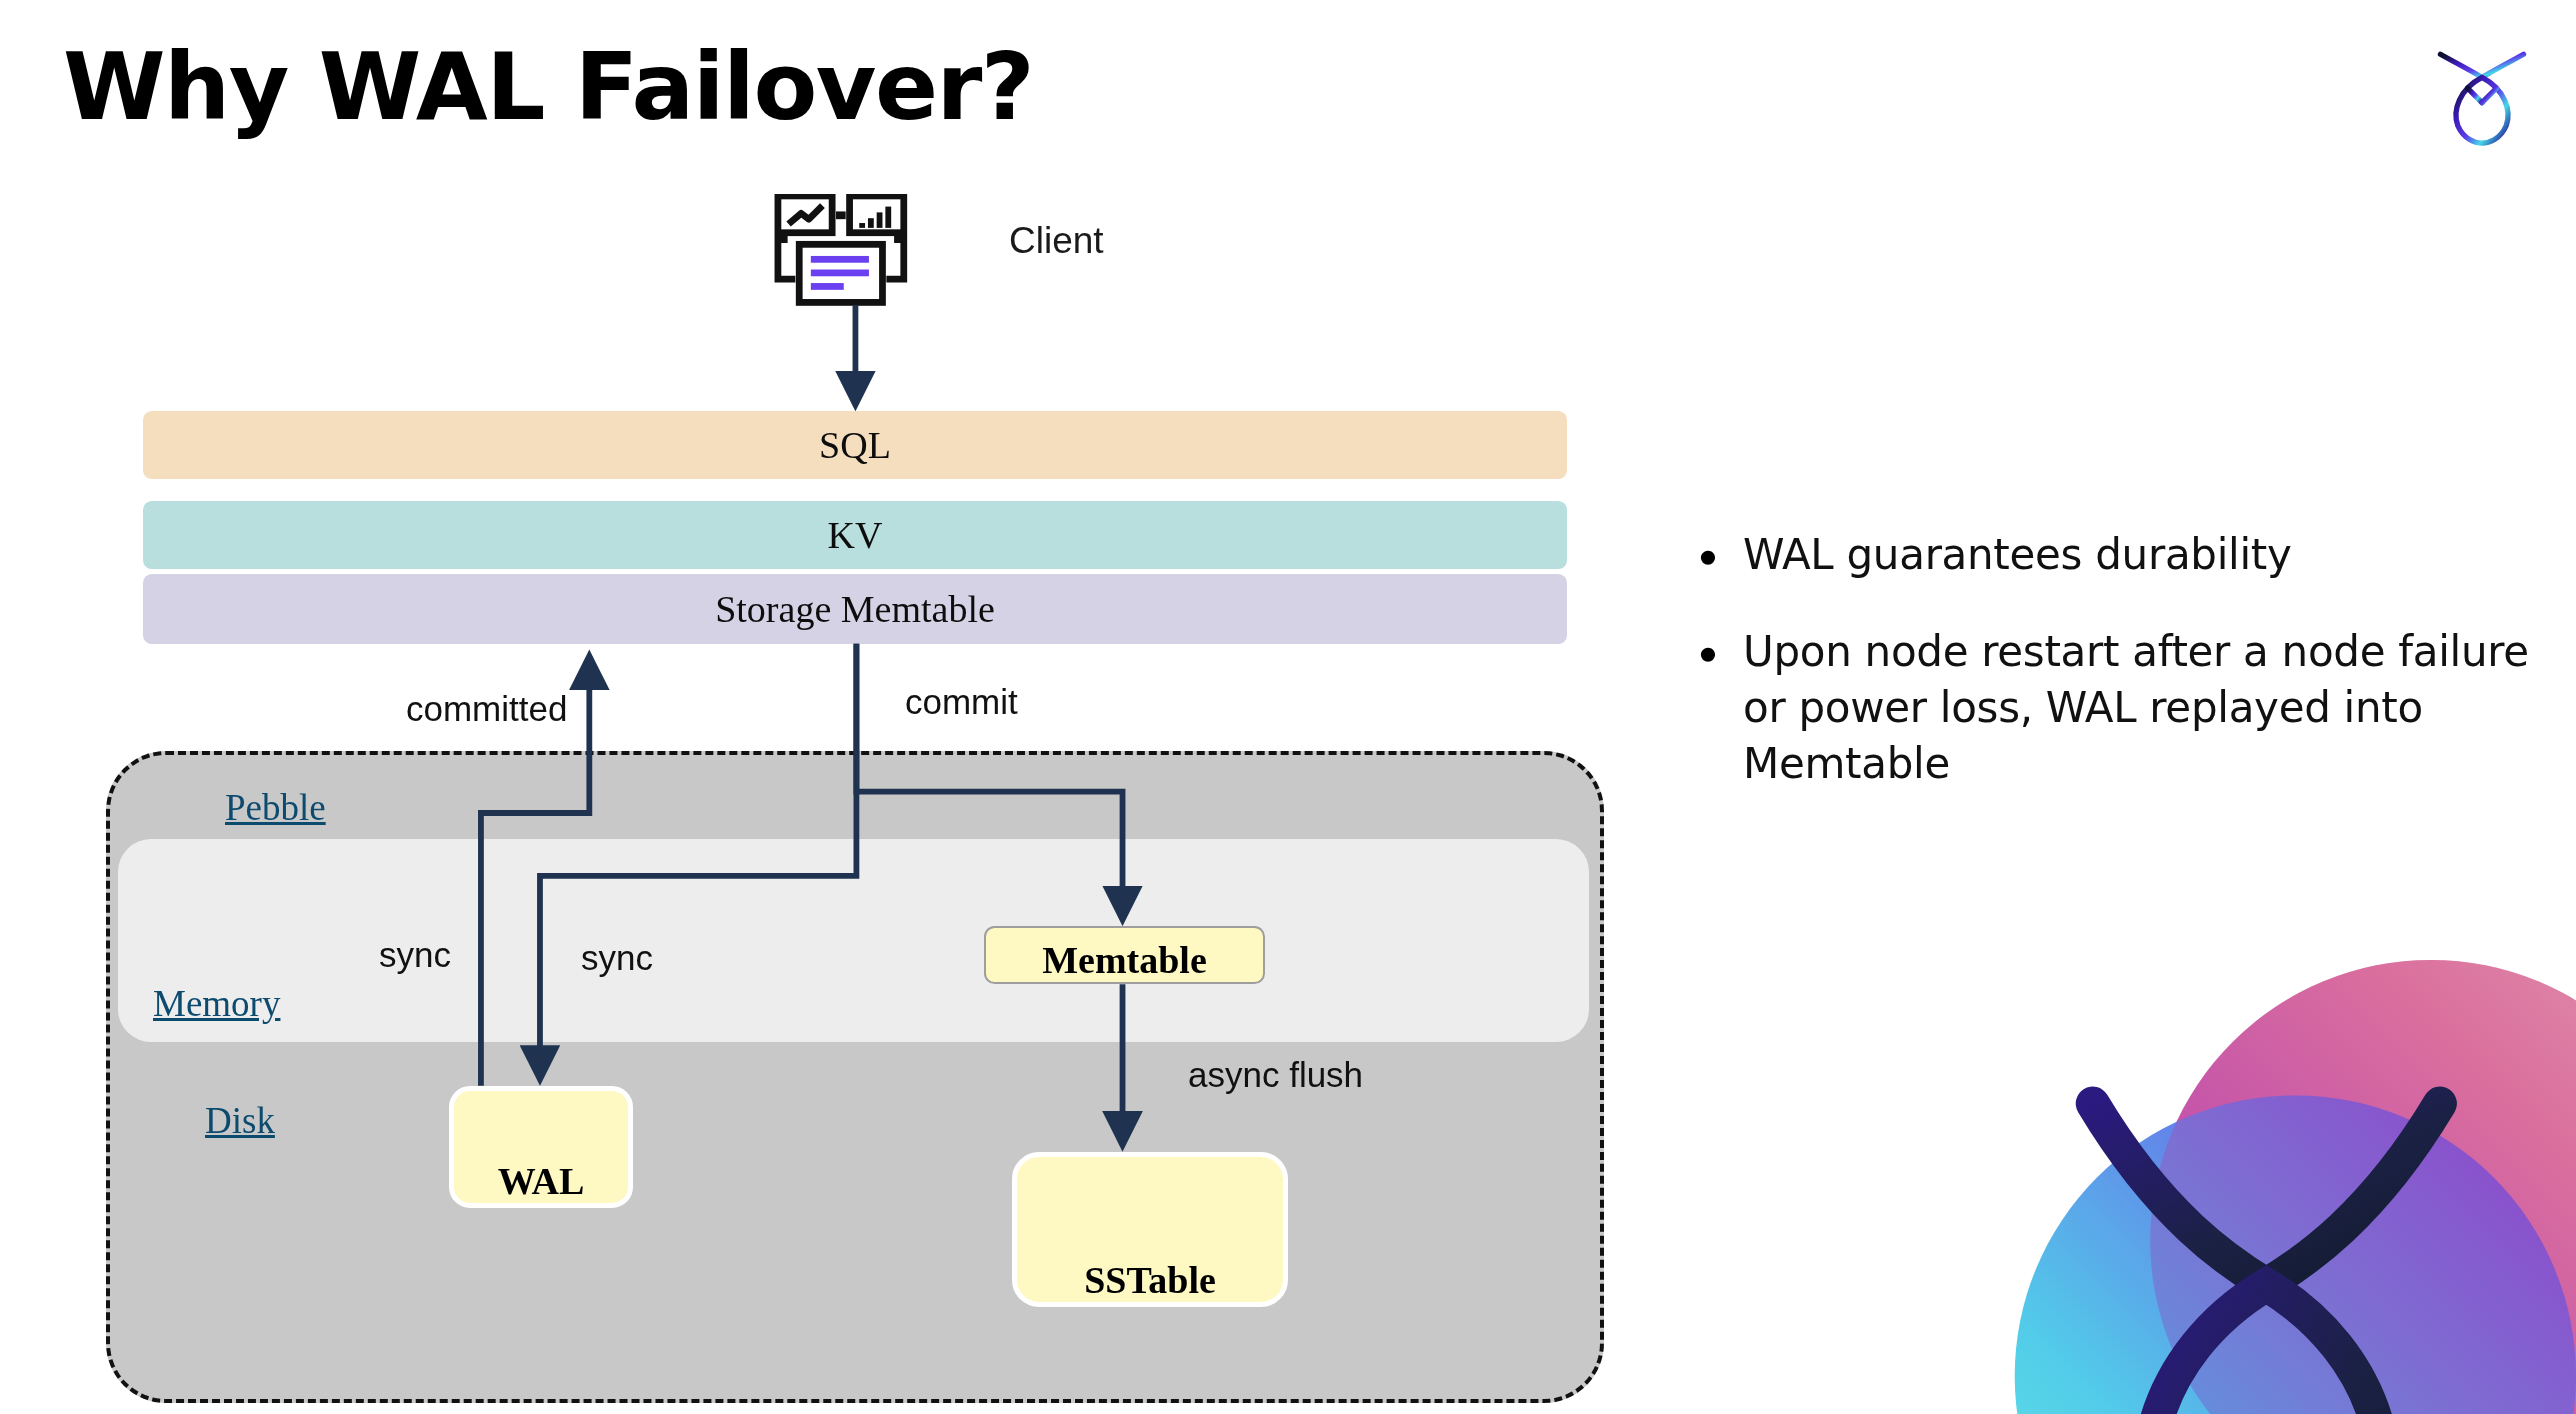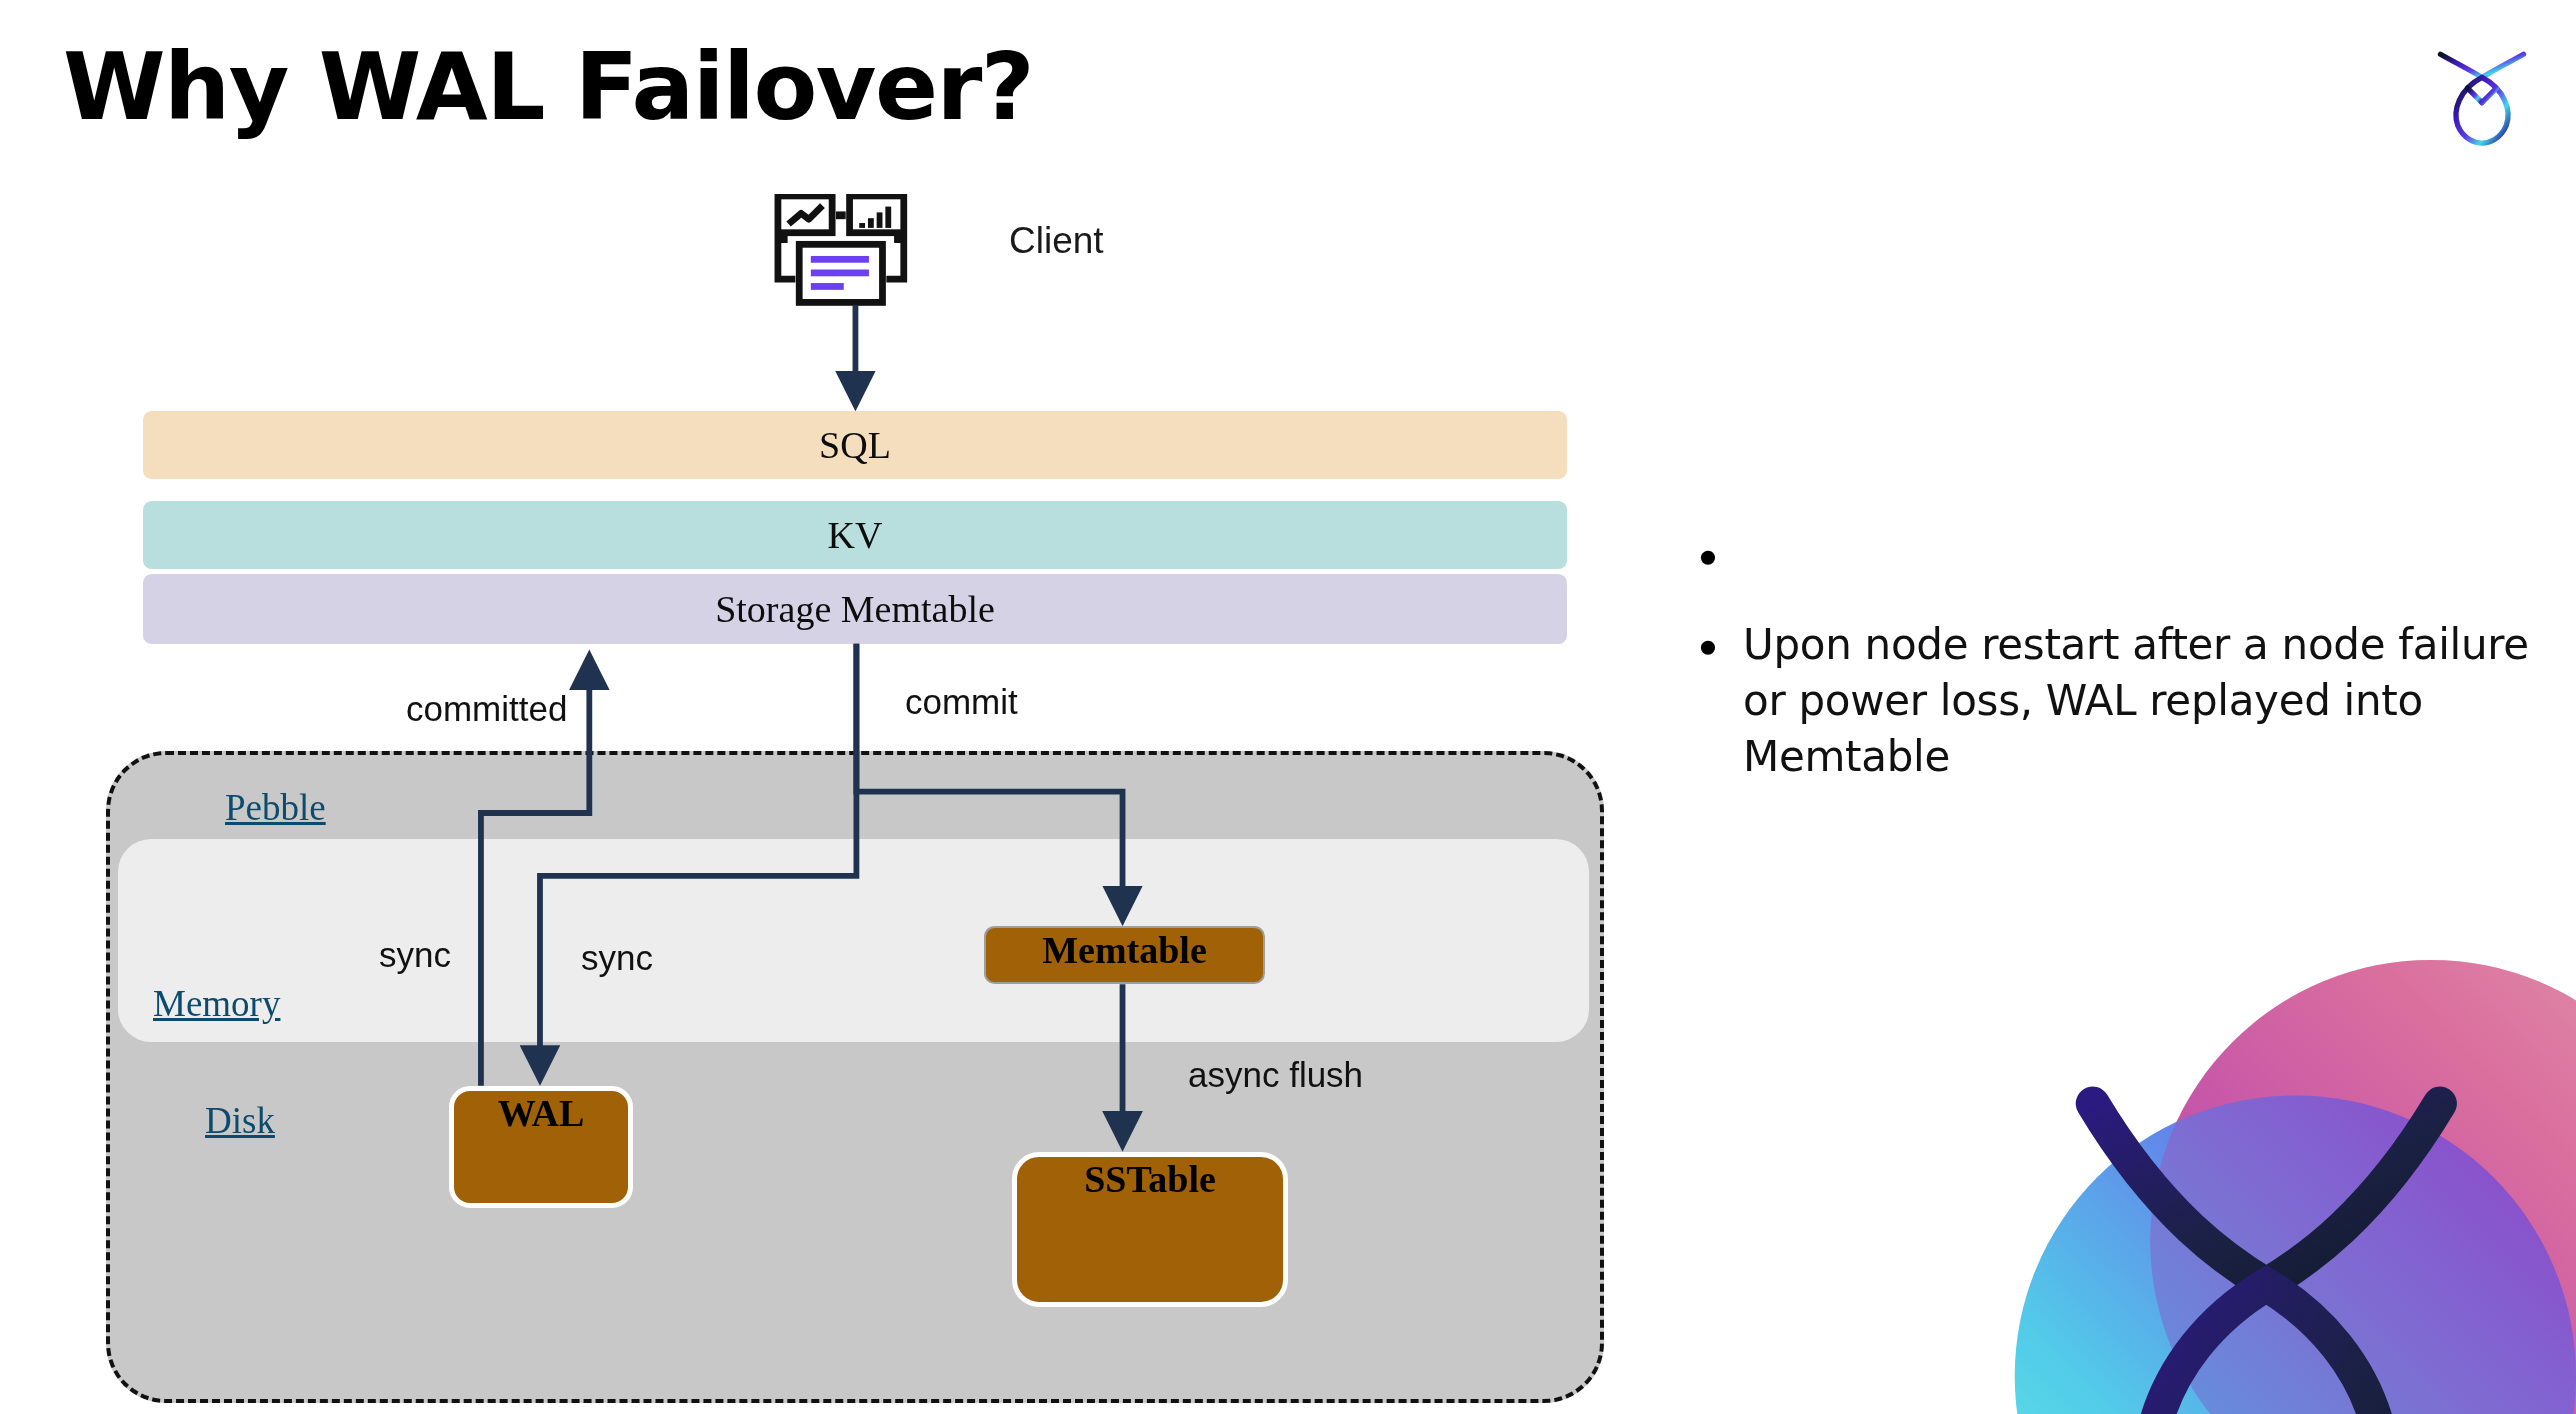--- a/index.html
+++ b/index.html
@@ -116,27 +116,27 @@
     text-decoration: underline;
   }
   #pebble-label  { left: 225px; top: 786px; }
   #memory-label  { left: 153px; top: 982px; }
   #disk-label    { left: 205px; top: 1099px; }
 
   
   .node-box {
     position: absolute;
     display: flex;
-    align-items: flex-start;
+    align-items: flex-end;
     justify-content: center;
     font-family: "Liberation Serif", serif;
     font-weight: 700;
     font-size: 38px;
     color: #000000;
-    background: #a16207;
+    background: #fef9c3;
     box-sizing: border-box;
   }
   #node-wal {
     left: 449px; top: 1086px;
     width: 184px; height: 122px;
     border: 5.8px solid #ffffff;
     border-radius: 21px;
   }
   #node-memtable {
     left: 984px; top: 926px;
@@ -340,19 +340,20 @@
 <div class="node-box" id="node-memtable">
   <span>Memtable</span>
 </div>
 <div class="node-box" id="node-sstable">
   <span>SSTable</span>
 </div>
 
 <div id="bullets">
   <div class="bullet-row">
     <div class="bullet-dot">●</div>
+    <div class="bullet-text">WAL guarantees durability</div>
   </div>
   <div class="bullet-row">
     <div class="bullet-dot">●</div>
     <div class="bullet-text">Upon node restart after a node failure or power loss, WAL replayed into Memtable</div>
   </div>
 </div>
 
 
 </body></html>

